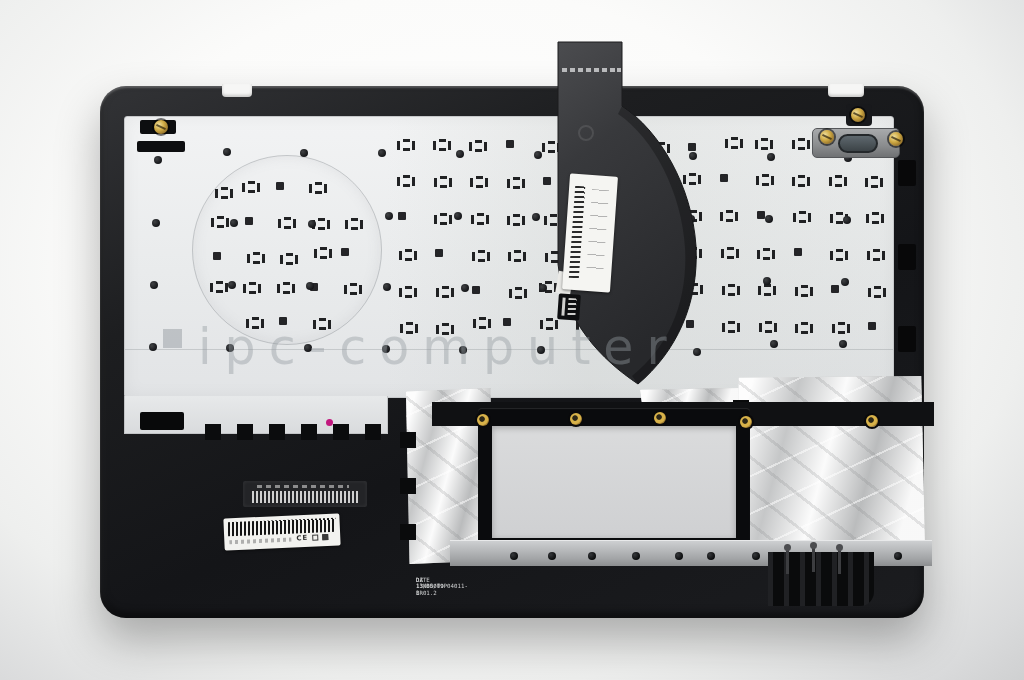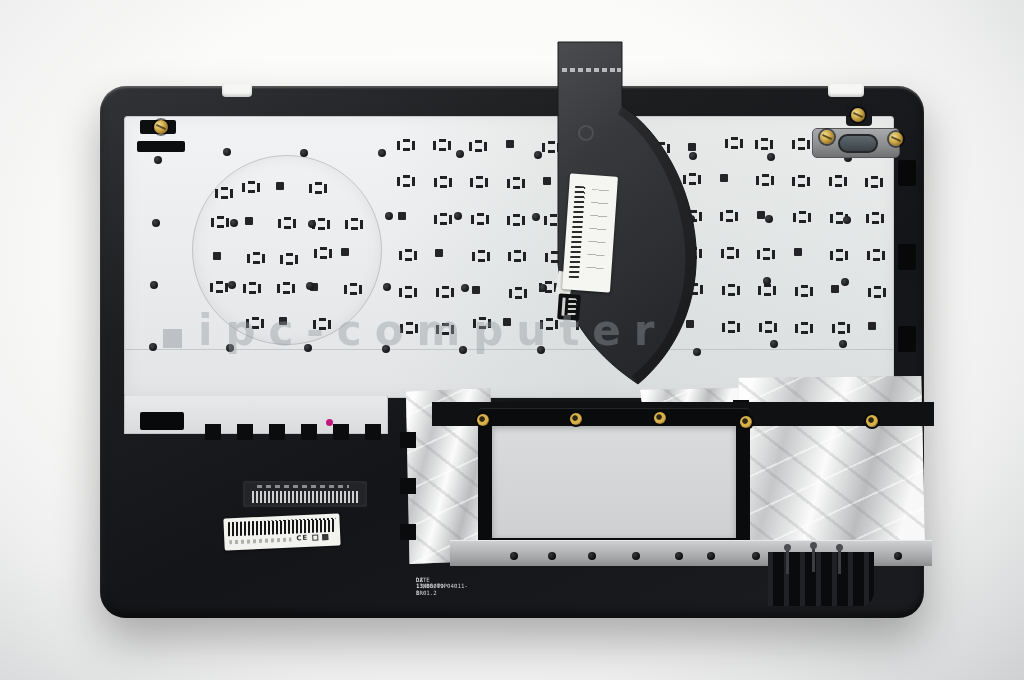--- a/index.html
+++ b/index.html
@@ -122,22 +122,22 @@
   .wl-ce{left:72px;top:19px;font-size:7px;color:#333;letter-spacing:1px;font-weight:bold;}
   .wl-sq{top:20px;width:6px;height:6px;border:1px solid #3a3a3a;}
   .wl-sq1{left:88px;} .wl-sq2{left:98px;background:#3a3a3a;}
 
   
   .marking{left:416px;top:577px;color:#cfd0d1;font-size:7px;line-height:8px;
     font-family:"DejaVu Sans Mono",monospace;transform:scale(.82);transform-origin:left top;letter-spacing:0;}
 
   
   .wm-square{left:163px;top:329px;width:19px;height:19px;background:rgba(150,156,162,.5);}
-  .wm-text{left:198px;top:304px;font-size:42px;line-height:1.3;letter-spacing:13px;
-    color:rgba(148,154,160,.42);font-weight:700;}
+  .wm-text{left:198px;top:316px;font-size:49px;line-height:1.3;letter-spacing:13px;
+    color:rgba(148,154,160,.42);font-weight:400;}
 </style>
 </head>
 <body>
 
 <div class="stage">
 
   <div class="case"></div>
   <div class="notch n1"></div>
   <div class="notch n2"></div>
 

